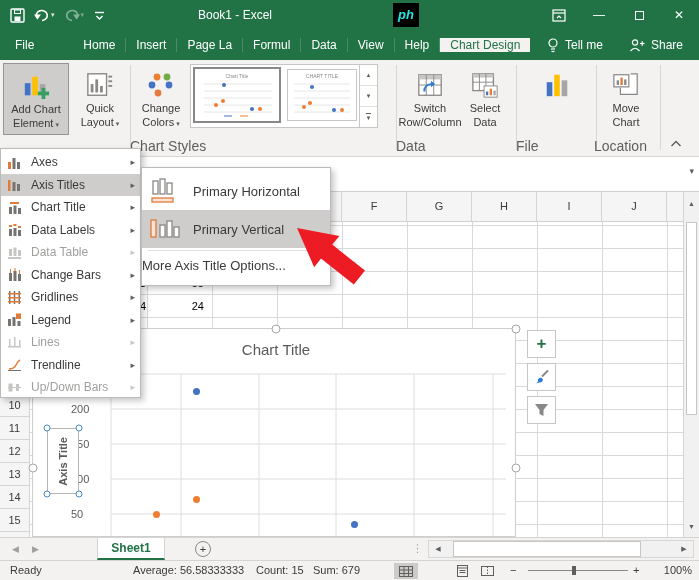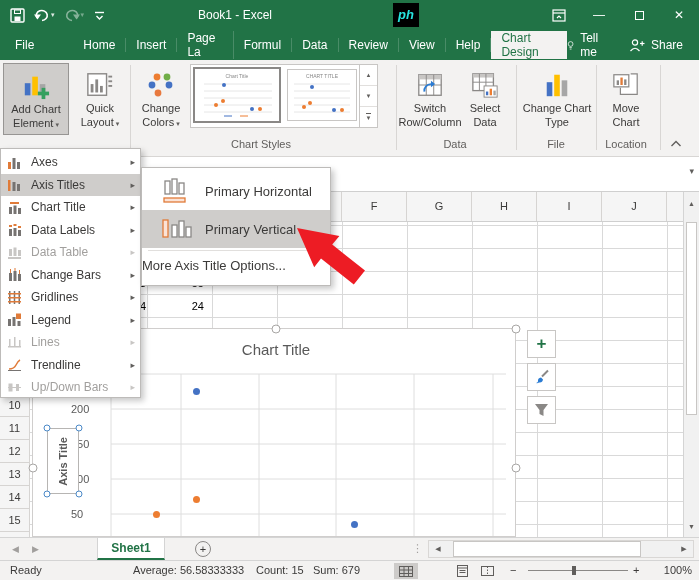--- a/index.html
+++ b/index.html
@@ -29,21 +29,21 @@
   .tb-ico{display:flex;align-items:center;gap:6px}
   
   .ribbon{position:absolute;left:0;top:60px;width:699px;height:97px;background:#f3f2f1;
     border-bottom:1px solid #d8d6d4;font-size:11px;color:#3b3a39}
   .rbtn{position:absolute;top:3px;height:72px;display:flex;flex-direction:column;align-items:center;
     justify-content:flex-start;padding-top:5px;text-align:center;line-height:1.25}
   .rbtn .ric{height:34px;display:flex;align-items:center}
   .rbtn.pressed{background:#cfcdcb;border:1px solid #979593}
   .dd{font-size:7px;color:#605e5c;margin-left:2px}
   .vsep{position:absolute;top:5px;height:85px;width:1px;background:#d8d6d4}
-  .glabel{position:absolute;top:78px;height:14px;text-align:center;color:#605e5c;font-size:11px}
+  .glabel{position:absolute;top:78px;height:14px;text-align:left;color:#605e5c;font-size:14px}
   .gallery{position:absolute;left:190px;top:4px;width:188px;height:64px;background:#fff;border:1px solid #c8c6c4}
   .thumb{position:absolute;background:#fff}
   .thumb.sel{left:2px;top:2px;width:88px;height:56px;border:2px solid #8a8886;padding:1px}
   .thumb.t2{left:96px;top:4px;width:70px;height:52px;border:1px solid #c8c6c4}
   .gscroll{position:absolute;right:0;top:0;width:18px;height:62px;border-left:1px solid #c8c6c4;
     display:flex;flex-direction:column}
   .gsb{flex:1;display:flex;align-items:center;justify-content:center;font-size:6px;color:#605e5c;
     border-bottom:1px solid #e1dfdd}
   .gsb:last-child{border-bottom:none}
   .gsb .bar{border-top:1px solid #605e5c;padding-top:1px}
@@ -114,21 +114,21 @@
   .mitem.hl{background:#cfcdcb}
   .mitem.dis{color:#a19f9d}
   .mico{margin-right:10px;flex:none}
   .mico .a{fill:#e07b39}.mico .b{fill:#767371}
   .mitem.dis .mico .a,.mitem.dis .mico .b{fill:#c8c6c4}
   .mlabel{flex:1;white-space:nowrap}
   .marrow{font-size:9px;color:#605e5c;margin-right:5px}
   .mitem.dis .marrow{color:#c8c6c4}
   .smenu{position:absolute;left:141px;top:167px;width:190px;height:119px;background:#fff;
     border:1px solid #bdbbb9;box-shadow:3px 3px 6px rgba(0,0,0,.22);z-index:11;padding-top:4px}
-  .sitem{height:38px;display:flex;align-items:center;padding-left:20px;font-size:13px;color:#3b3a39}
+  .sitem{height:38px;display:flex;align-items:center;padding-left:8px;font-size:13px;color:#3b3a39}
   .sitem.hl{background:#cfcdcb}
   .sitem svg{margin-right:13px;flex:none}
   .sdivider{height:1px;background:#e1dfdd;margin:2px 6px}
   .sfooter{height:25px;display:flex;align-items:center;font-size:13px;color:#3b3a39}
   .arrow-svg{position:absolute;left:240px;top:212px;z-index:12}
 </style>
 </head>
 <body>
 
 <div class="screen">
@@ -181,21 +181,20 @@
     </div>
   </div>
 
   <div class="tabbar">
     <span class="tab file">File</span>
     <span class="tab">Home</span>
     <span class="tab">Insert</span>
     <span class="tab">Page La</span>
     <span class="tab">Formul</span>
     <span class="tab">Data</span>
-    <span class="tab">Review</span>
     <span class="tab">View</span>
     <span class="tab">Help</span>
     <span class="tab sel">Chart Design</span>
     <span class="tab-right">
       <span class="tb-ico">
         <svg width="12" height="15" viewBox="0 0 12 15">
           <circle cx="6" cy="5" r="4" fill="none" stroke="#fff" stroke-width="1.2"></circle>
           <line x1="4" y1="11" x2="8" y2="11" stroke="#fff" stroke-width="1.2"></line>
           <line x1="4.5" y1="13.5" x2="7.5" y2="13.5" stroke="#fff" stroke-width="1.2"></line>
         </svg>
@@ -330,21 +329,20 @@
     <div class="glabel" style="left:396px;width:118px">Data</div>
     <div class="vsep" style="left:516px"></div>
     <div class="rbtn" style="left:521px;width:72px">
       <span class="ric">
         <svg width="28" height="28" viewBox="0 0 30 30">
           <rect x="4" y="12" width="6" height="15" fill="#4472c4"></rect>
           <rect x="12" y="4" width="6" height="23" fill="#ffc000"></rect>
           <rect x="20" y="10" width="6" height="17" fill="#a6a6a6"></rect>
         </svg>
       </span>
-      <span>Change Chart Type</span>
     </div>
     <div class="glabel" style="left:516px;width:80px">File</div>
     <div class="vsep" style="left:596px"></div>
     <div class="rbtn" style="left:600px;width:52px">
       <span class="ric">
         <svg width="28" height="28" viewBox="0 0 30 30">
           <path d="M20 3 H27 V25 H9 V18" fill="#fff" stroke="#8a8886" stroke-width="1.3"></path>
           <rect x="2" y="4" width="16" height="13" fill="#fff" stroke="#8a8886" stroke-width="1.3"></rect>
           <rect x="5" y="10" width="2.5" height="5" fill="#8a8886"></rect>
           <rect x="9" y="7" width="2.5" height="8" fill="#e07b39"></rect>

